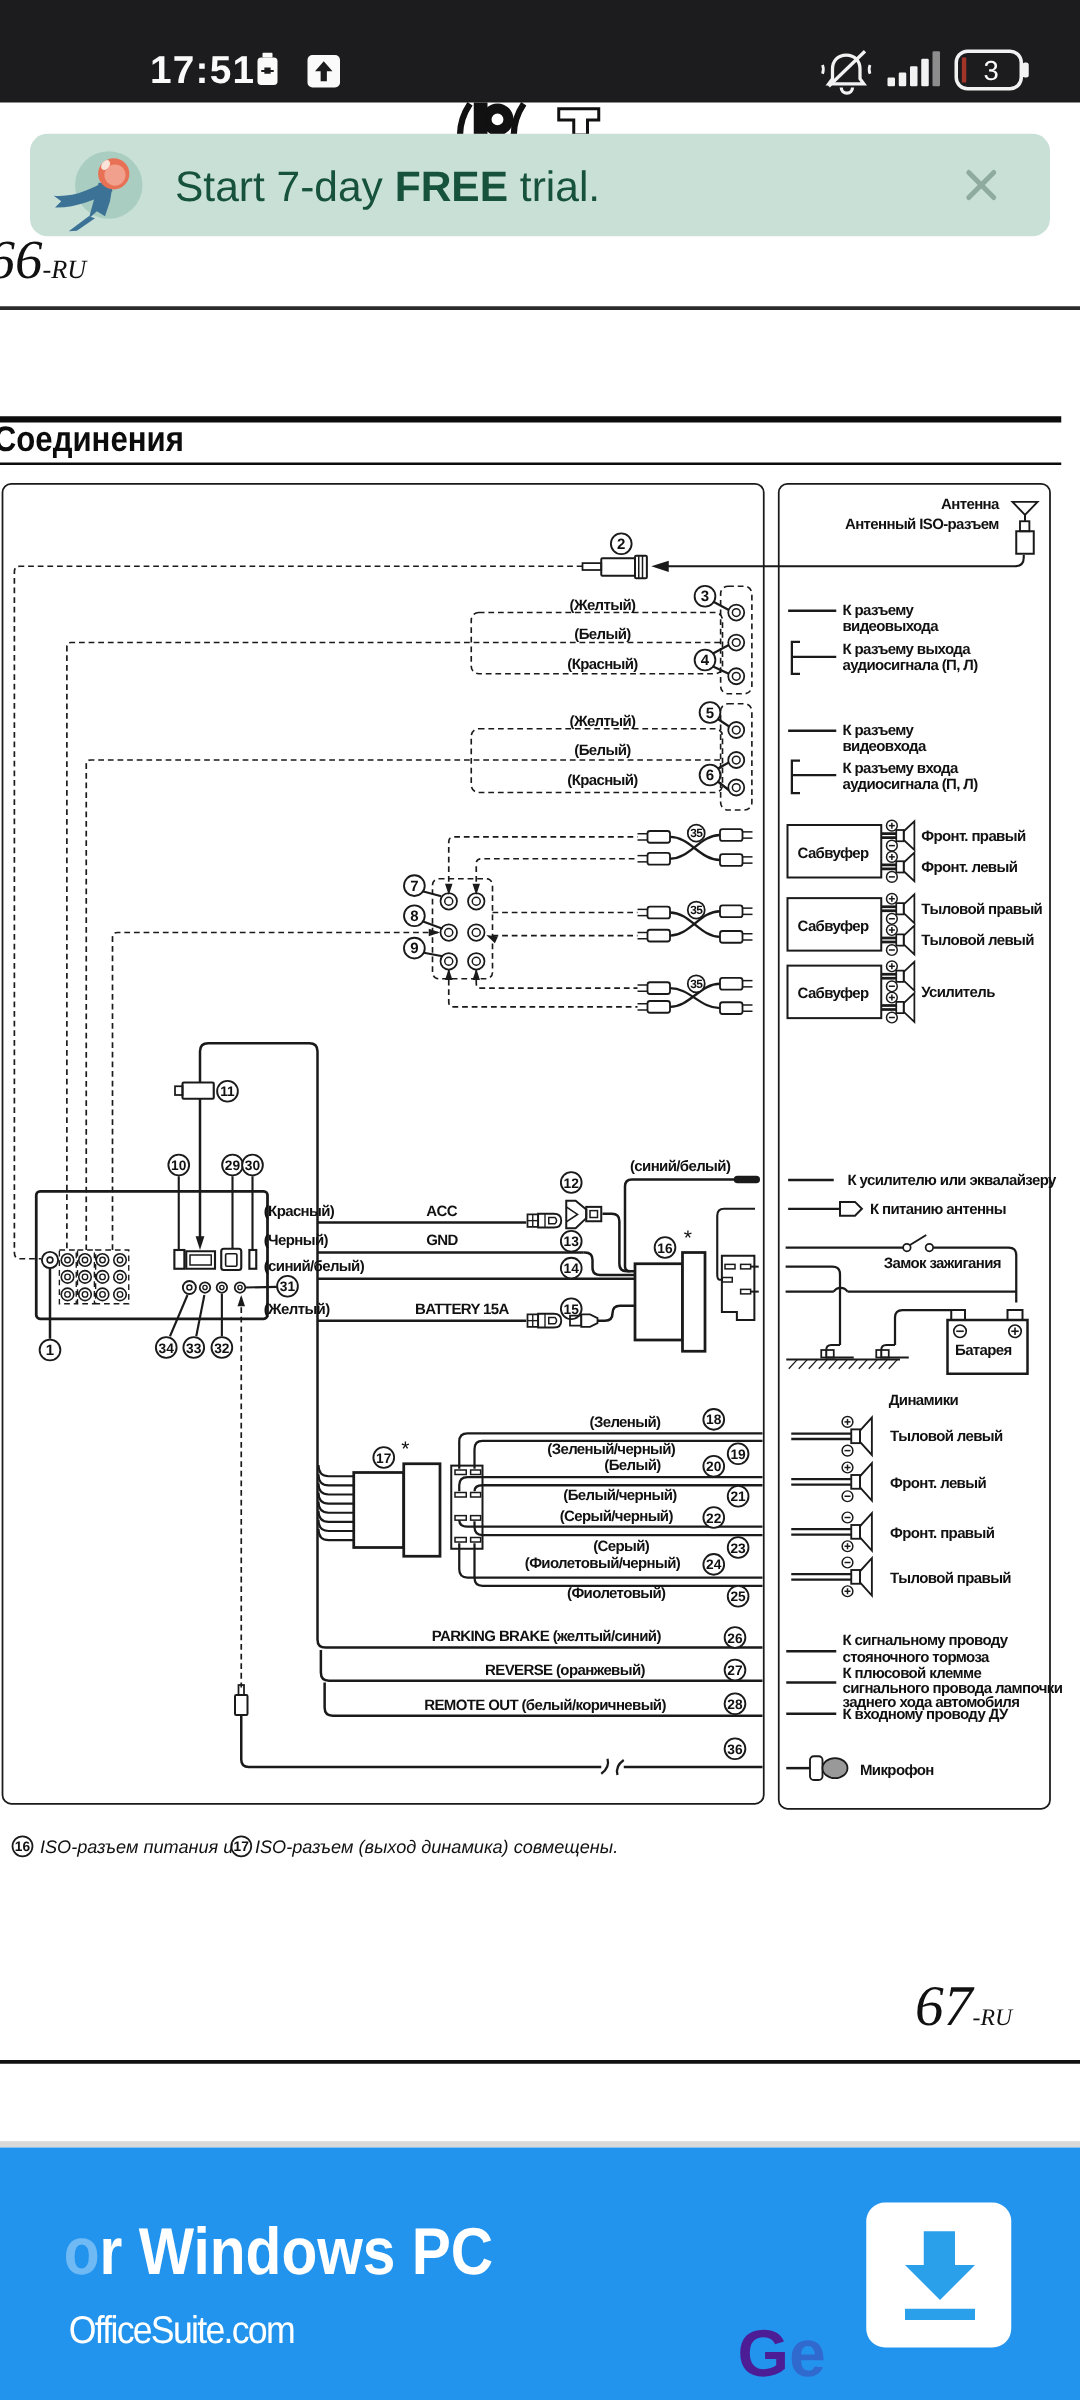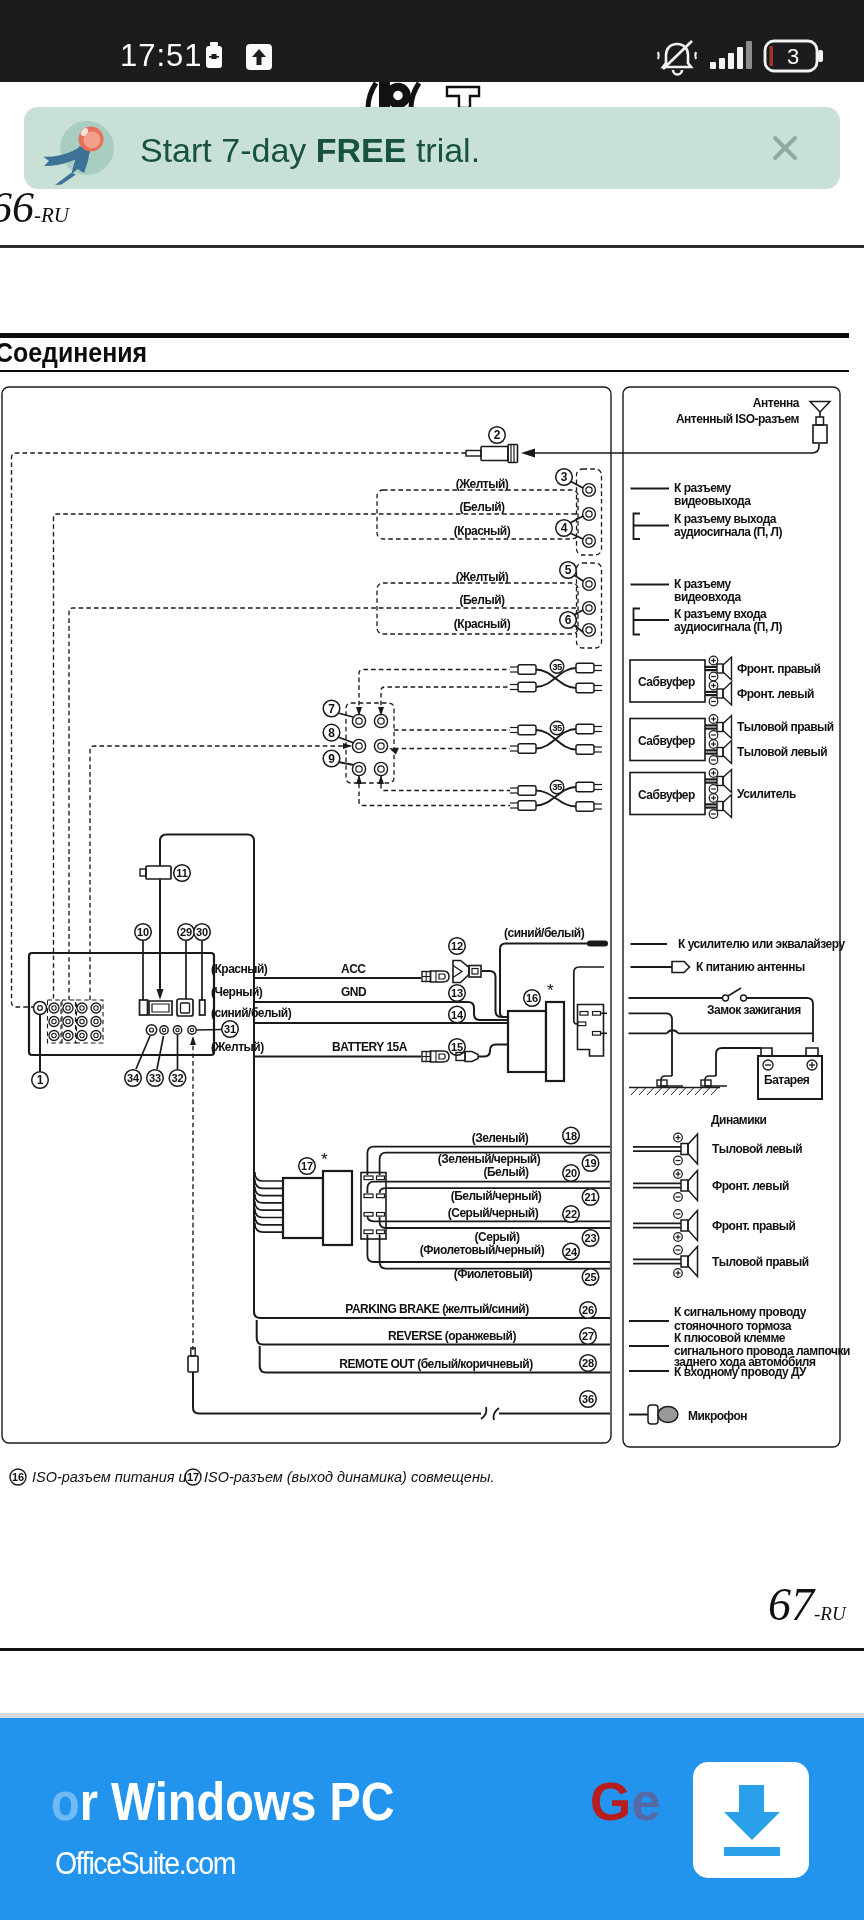--- a/index.html
+++ b/index.html
@@ -6,21 +6,21 @@
 .abs{position:absolute}
 svg text{font-family:"Liberation Sans",sans-serif}
 .lb{font-weight:bold;font-size:12px;letter-spacing:-0.5px;fill:#111}
 .cn{font-weight:bold;font-size:11px;fill:#111;text-anchor:middle}
 .cn1{font-weight:bold;font-size:12px;fill:#111;text-anchor:middle}
 </style></head>
 <body>
 
 <div class="abs" style="left:0;top:0;width:864px;height:82px;background:#1c1c1e"></div>
 
-<div class="abs" style="left:120px;top:38px;color:#fafafa;font-size:31px;font-weight:400;letter-spacing:1px">17:51</div>
+<div class="abs" style="left:120px;top:38px;color:#fafafa;font-size:31px;font-weight:700;letter-spacing:1px">17:51</div>
 
 <svg class="abs" style="left:202px;top:42px" width="80" height="30" viewBox="0 0 80 30">
 <g fill="#fafafa">
 <rect x="4" y="4" width="16" height="22" rx="3"></rect>
 <rect x="8" y="0" width="8" height="4" rx="1"></rect>
 <rect x="9.5" y="12" width="5" height="5" fill="#1c1c1e"></rect>
 <rect x="7" y="14" width="10" height="1.6" fill="#1c1c1e"></rect>
 <rect x="44" y="2" width="26" height="26" rx="4"></rect>
 <path d="M57 7 L64 15 L59.5 15 L59.5 23 L54.5 23 L54.5 15 L50 15 Z" fill="#1c1c1e"></path>
 </g>
@@ -614,30 +614,30 @@
     </g>
     <g fill="none" stroke="#1a1a1a">
       <circle cx="18" cy="1477" r="8" stroke-width="1.4" fill="#fff"></circle>
       <text x="18" y="1481" class="cn" stroke="none">16</text>
       <circle cx="193" cy="1477" r="8" stroke-width="1.4" fill="#fff"></circle>
       <text x="193" y="1481" class="cn" stroke="none">17</text>
     </g>
     <text x="32" y="1482" font-family="Liberation Serif" font-style="italic" font-size="14.5" fill="#111">ISO-разъем питания и</text>
     <text x="204" y="1482" font-family="Liberation Serif" font-style="italic" font-size="14.5" fill="#111">ISO-разъем (выход динамика) совмещены.</text>
   </svg>
-<div class="abs" style="left:768px;top:1578px;font-family:'Liberation Serif',serif;font-style:italic;font-size:46px;color:#111">67<span style="font-size:19px">-RU</span></div>
+<div class="abs" style="left:732px;top:1578px;font-family:'Liberation Serif',serif;font-style:italic;font-size:46px;color:#111">67<span style="font-size:19px">-RU</span></div>
 
 <div class="abs" style="left:0;top:1648px;width:864px;height:3.4px;background:#111"></div>
 
 <div class="abs" style="left:0;top:1713px;width:864px;height:5px;background:#d9d9d9"></div>
 
 <div class="abs" style="left:0;top:1718px;width:864px;height:202px;background:#2394ee"></div>
 
 <div class="abs" style="left:51px;top:1771px;color:#fff;font-size:53px;font-weight:bold;transform:scaleX(.885);transform-origin:0 0"><span style="opacity:.35">o</span>r Windows PC</div>
-<div class="abs" style="left:590px;top:1771px;color:#b91c1c;font-size:53px;font-weight:bold">G<span style="opacity:.35">e</span></div>
+<div class="abs" style="left:590px;top:1853px;color:#4c1d95;font-size:53px;font-weight:bold">G<span style="opacity:.35">e</span></div>
 
 <div class="abs" style="left:55px;top:1846px;color:#fff;font-size:31px;letter-spacing:-1.5px;transform:scaleX(.92);transform-origin:0 0">OfficeSuite.com</div>
 
 <div class="abs" style="left:693px;top:1762px;width:116px;height:116px;background:#fff;border-radius:15px"></div>
 <svg class="abs" style="left:693px;top:1762px" width="116" height="116" viewBox="0 0 116 116">
 <g fill="#2aa0eb">
 <rect x="46" y="23" width="25" height="27"></rect>
 <path d="M31 50 L87 50 L59 78 Z"></path>
 <rect x="31" y="85" width="56" height="9"></rect>
 </g>

